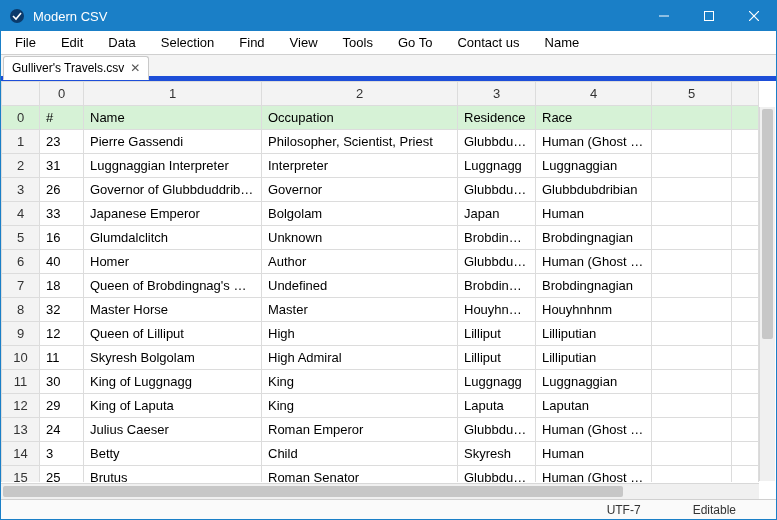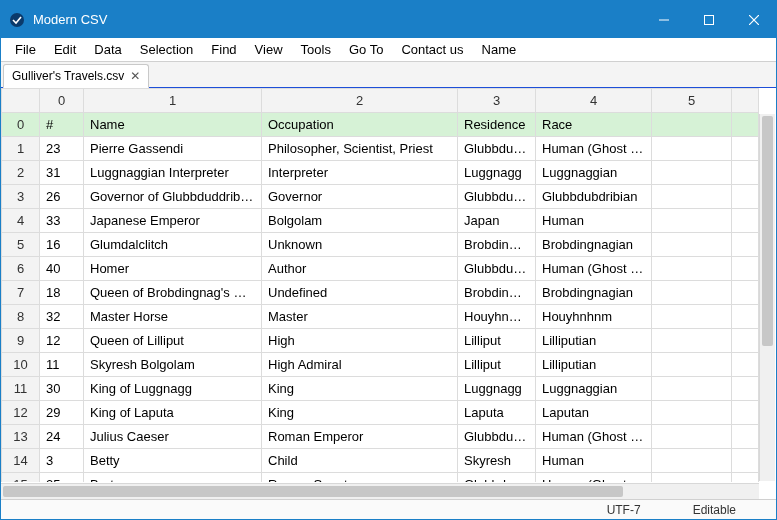--- a/index.html
+++ b/index.html
@@ -1,25 +1,25 @@
 <!DOCTYPE html>
 <html><head>
 <meta charset="utf-8">
 <style>
   * { box-sizing: border-box; margin: 0; padding: 0; }
   html, body { width: 777px; height: 520px; font-family: "Segoe UI", Tahoma, sans-serif; font-size: 13px; overflow: hidden; background: #fff; }
   .window { width: 777px; height: 520px; border: 1px solid #1a7fc7; display: flex; flex-direction: column; background: #fff; }
-  .titlebar { height: 37px; background: #1a7fc7; color: #fff; display: flex; align-items: center; }
+  .titlebar { height: 30px; background: #1a7fc7; color: #fff; display: flex; align-items: center; }
   .titlebar .app-icon { width: 16px; height: 16px; margin: 0 8px 0 8px; display: inline-flex; }
   .titlebar .title { flex: 1; font-size: 13px; }
   .window-controls { display: flex; height: 100%; }
   .window-controls .wc { width: 45px; display: flex; align-items: center; justify-content: center; color: #fff; }
-  .menubar { height: 24px; display: flex; align-items: center; padding: 0 6px; gap: 2px; border-bottom: 1px solid #d0d0d0; background: #fff; }
+  .menubar { height: 24px; display: flex; align-items: center; padding: 0 6px; gap: 9px; border-bottom: 1px solid #d0d0d0; background: #fff; }
   .menubar .menu-item { padding: 2px 8px; cursor: default; }
-  .tabbar { height: 26px; display: flex; align-items: center; background: #f4f4f4; border-bottom: 1px solid #1d4ed8; padding-left: 2px; }
+  .tabbar { height: 26px; display: flex; align-items: flex-start; background: #f4f4f4; border-bottom: 5px solid #1d4ed8; padding-left: 2px; }
   .tab { display: flex; align-items: center; height: 24px; background: #fff; border: 1px solid #c9c9c9; border-bottom: 1px solid #fff; border-radius: 3px 3px 0 0; padding: 0 8px; font-size: 12px; gap: 6px; position: relative; top: 1px; }
   .tab .close { font-size: 12px; color: #555; }
   .grid-wrap { flex: 1; position: relative; overflow: hidden; background: #fff; }
   table.grid { border-collapse: collapse; width: 100%; table-layout: fixed; }
   table.grid th, table.grid td { border: 1px solid #dcdcdc; height: 24px; padding: 0 6px; text-align: left; font-weight: normal; white-space: nowrap; overflow: hidden; text-overflow: ellipsis; }
   table.grid th { background: #f3f3f3; color: #333; text-align: center; font-weight: normal; }
   .col-corner { width: 38px; }
   .col-0 { width: 44px; }
   .col-1 { width: 178px; }
   .col-2 { width: 196px; }

